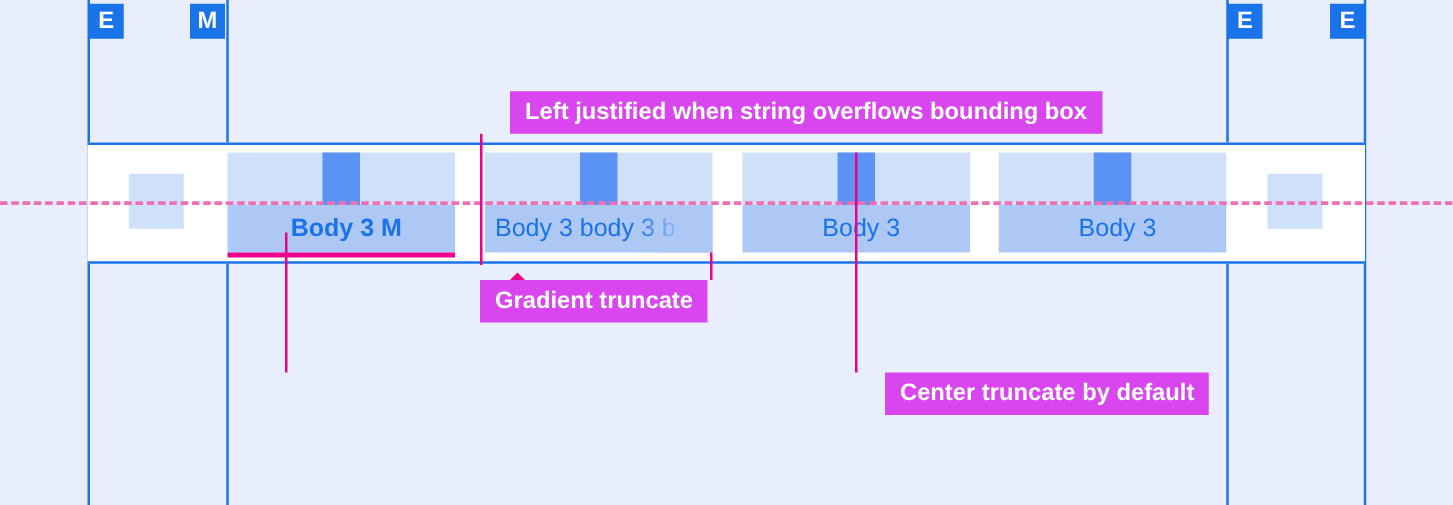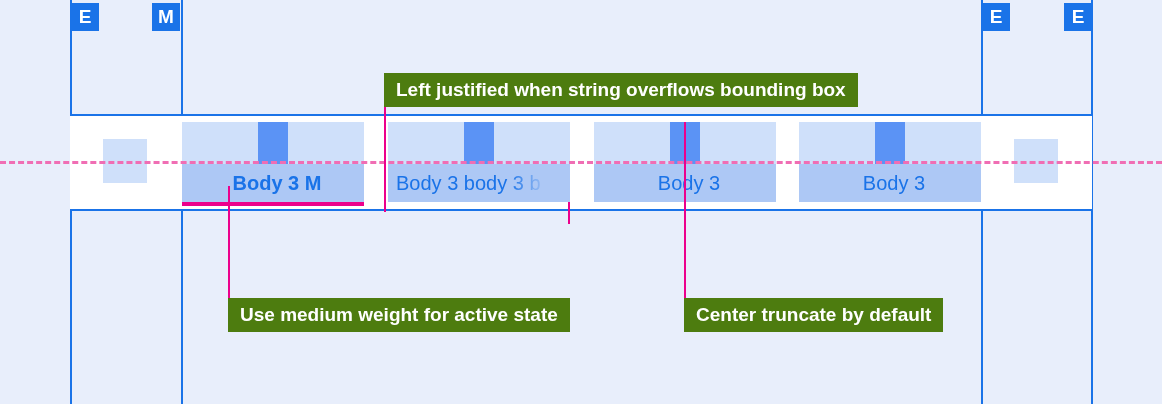--- a/index.html
+++ b/index.html
@@ -157,28 +157,29 @@
   
   .leader {
     position: absolute;
     width: 2px;
     background: #ec008c;
   }
 
   
   .callout {
     position: absolute;
-    background: #4d7c0f;
+    background: #d946ef;
     color: #ffffff;
     font-size: 19px;
     font-weight: bold;
     white-space: nowrap;
     padding: 0 12px;
     height: 34px;
     line-height: 34px;
+    margin-left: 24px;
   }
   .callout .nub {
     position: absolute;
     top: -6px;
     left: 24px;
     width: 0;
     height: 0;
     border-left: 6px solid transparent;
     border-right: 6px solid transparent;
     border-bottom: 6px solid #ec008c;
@@ -250,22 +251,23 @@
 
   <div class="leader" style="left:384px; top:107px; height:105px"></div>
   <div class="leader" style="left:568px; top:202px; height:22px"></div>
   <div class="leader" style="left:228px; top:186px; height:112px"></div>
   <div class="leader" style="left:684px; top:122px; height:176px"></div>
 
   <div class="callout" style="left:384px; top:73px">
     <span>Left justified when string overflows bounding box</span>
   </div>
 
-
-  <div class="callout" style="left:228px; top:298px">
-    <span>Use medium weight for active state</span>
-  </div>
+  <div class="callout" style="left:360px; top:224px">
+    <span class="nub"></span>
+    <span>Gradient truncate</span>
+  </div>
+
 
   <div class="callout" style="left:684px; top:298px">
     <span>Center truncate by default</span>
   </div>
 
 </div>
 
 </body></html>

